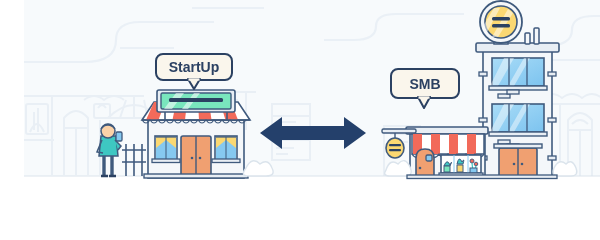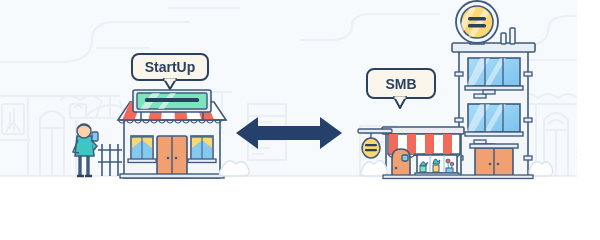--- a/index.html
+++ b/index.html
@@ -10,20 +10,21 @@
   }
   body {
     font-family: "Liberation Sans", sans-serif;
   }
   #scene {
     position: relative;
     width: 577px;
     height: 185px;
     overflow: hidden;
     background: #f7fafc;
+    margin-left: 24px;
   }
   #scene svg {
     display: block;
   }
   .label-text {
     font-family: "Liberation Sans", sans-serif;
     font-weight: bold;
     fill: #2b4162;
   }
 </style>

